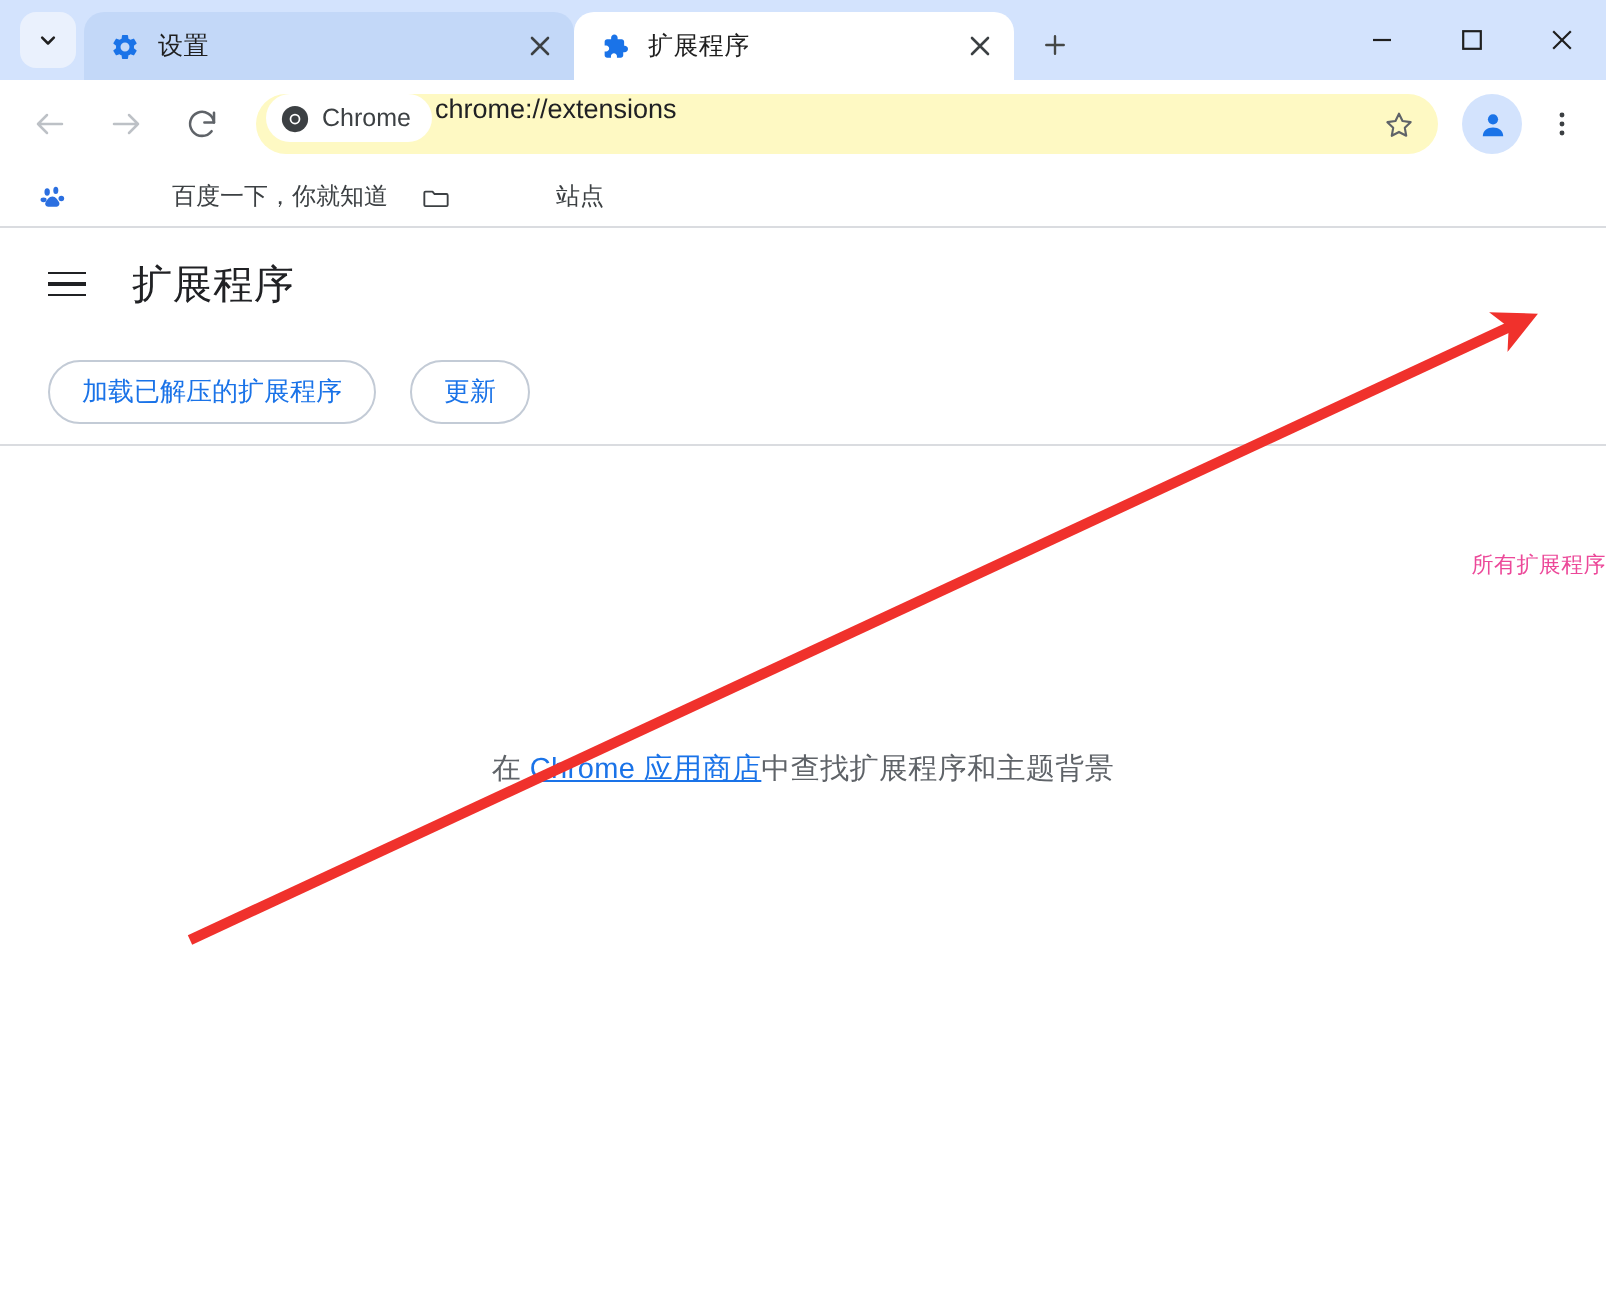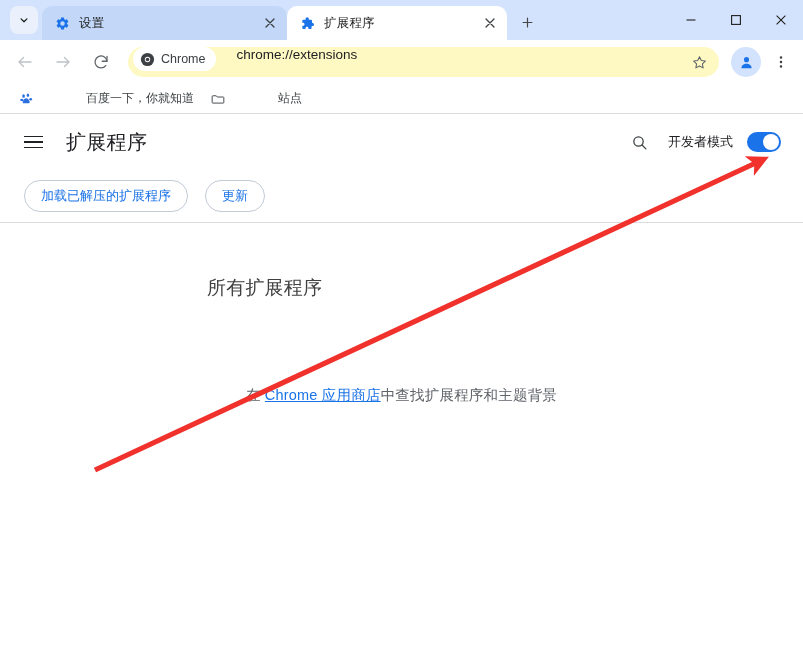--- a/index.html
+++ b/index.html
@@ -106,21 +106,21 @@
     border-radius: 14px;
     display: flex; align-items: center;
     padding: 0 11px 0 7px;
     flex: none;
   }
   .chrome-chip .label {
     font-size: 12.5px; color: #3c4043; margin-left: 6px;
   }
   .omni-url {
     font-size: 13.5px; color: #202124;
-    margin-left: 20px;
+    margin-left: 1px;
     white-space: nowrap; overflow: hidden; text-overflow: ellipsis;
   }
   .omni-right { margin-left: auto; display: flex; align-items: center; flex: none; }
   .star-btn {
     width: 28px; height: 28px; border-radius: 50%;
     display: flex; align-items: center; justify-content: center;
     color: #5f6368;
   }
   .avatar-btn {
     width: 30px; height: 30px; margin: 0 2px 0 6px;
@@ -215,23 +215,24 @@
     display: flex; align-items: center; justify-content: center;
     font-family: inherit;
     cursor: pointer;
     white-space: nowrap;
   }
 
   .divider { height: 1px; background: #dadce0; width: 100%; }
 
   .ext-body { padding-top: 0; }
   .section-title {
-    font-size: 19px; color: #404040;
+    font-size: 11px; color: #ec4899;
     margin: 52px 0 0 207px;
     letter-spacing: .2px;
+    text-align: right;
   }
   .empty-msg {
     margin-top: 85px;
     text-align: center;
     font-size: 14.5px; color: #5f6368;
     letter-spacing: .2px;
   }
   .empty-msg a {
     color: #1a73e8; text-decoration: underline;
   }
@@ -387,32 +388,20 @@
   <div class="page">
 
     <div class="ext-header">
       <div class="hamburger">
         <span></span>
           <span></span>
           <span></span>
       </div>
       <div class="ext-title">扩展程序</div>
 
-      <div class="header-right">
-        <div class="search-icon-btn">
-          <svg width="17" height="17" viewBox="0 0 24 24">
-            <circle cx="10.6" cy="10.6" r="6.6" fill="none" stroke="currentColor" stroke-width="1.8"></circle>
-            <path d="M15.6 15.6L21 21" stroke="currentColor" stroke-width="1.8" stroke-linecap="round"></path>
-          </svg>
-        </div>
-        <div class="devmode-label">开发者模式</div>
-        <div class="toggle">
-          <div class="knob"></div>
-        </div>
-      </div>
     </div>
 
     <div class="ext-actions">
       <button class="pill">加载已解压的扩展程序</button>
       <button class="pill">更新</button>
     </div>
 
     <div class="divider"></div>
 
     <div class="ext-body">

